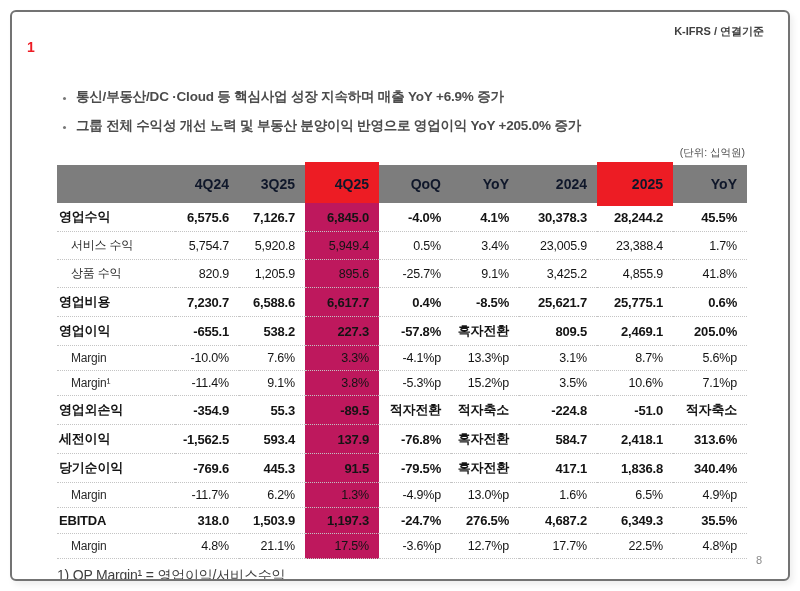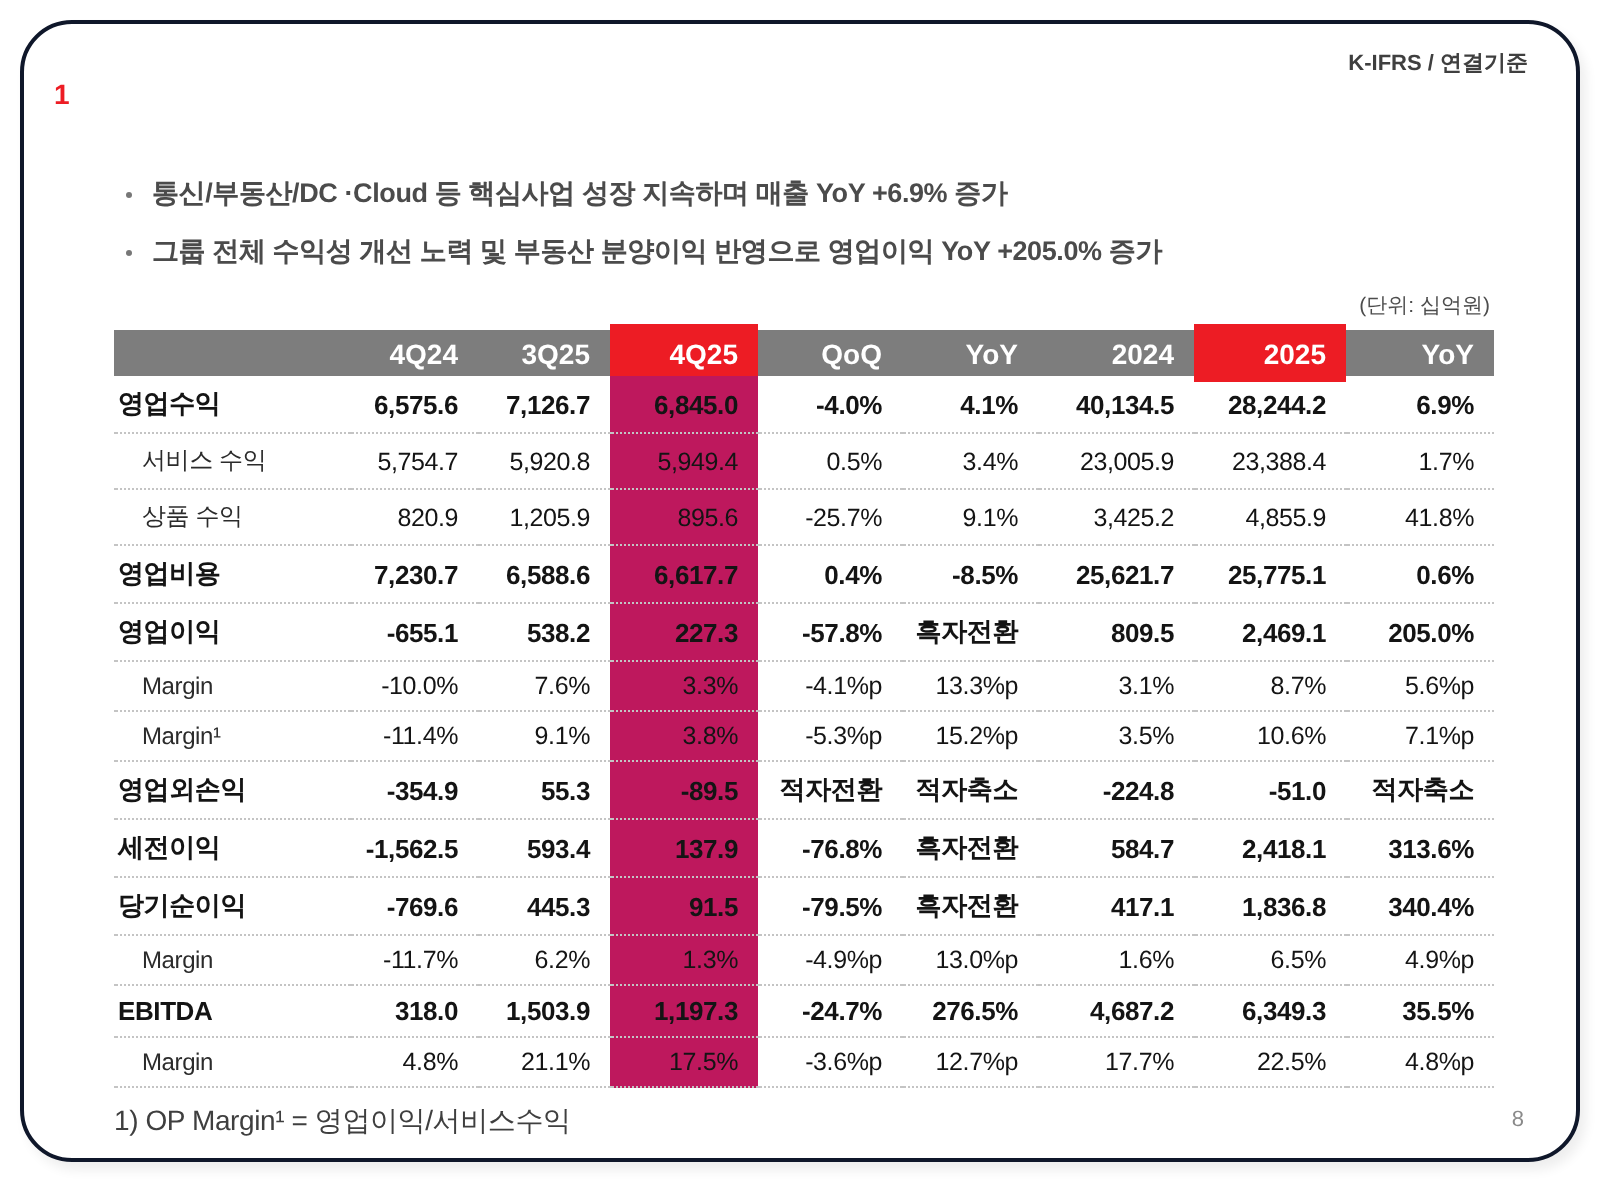--- a/index.html
+++ b/index.html
@@ -5,22 +5,22 @@
   html,body { margin:0; padding:0; }
   body {
     width:800px; height:591px; position:relative;
     background:#ffffff;
     font-family:"Liberation Sans", sans-serif;
     -webkit-font-smoothing:antialiased;
   }
   .card {
     position:absolute; left:10px; top:10px; right:10px; bottom:10px;
     background:#fff;
-    border:2px solid #0f172a;
-    border-radius:26px;
+    border:2px solid #737373;
+    border-radius:6px;
     box-shadow:3px 4px 6px rgba(0,0,0,0.07);
     overflow:hidden;
   }
   .kifrs {
     position:absolute; top:12px; right:24px;
     font-size:11px; font-weight:bold; color:#3f3f3f;
   }
   .title-row {
     position:absolute; top:24px; left:15px;
     display:flex; align-items:flex-start;
@@ -45,23 +45,23 @@
     position:absolute; top:134px; left:45px; width:690px;
   }
   .unit {
     text-align:right; font-size:10.5px; color:#4d4d4d;
     margin:0 2px 5px 0;
   }
   table {
     border-collapse:collapse; width:690px; table-layout:fixed;
   }
   thead th {
-    background:#7d7d7d; color:#ffffff;
+    background:#7d7d7d; color:#0f172a;
     font-size:14px; font-weight:bold; text-align:right;
-    height:23px; padding:0 10px 0 0; box-sizing:border-box;
+    height:38px; padding:0 10px 0 0; box-sizing:border-box;
   }
   thead th.label { text-align:left; }
   thead th.red {
     background:#ed1c24;
     box-shadow:0 -3px 0 #ed1c24, 0 3px 0 #ed1c24;
   }
   tbody td {
     font-size:12.5px; color:#141414; text-align:right;
     padding:5px 10px 5px 0; box-sizing:border-box;
     border-bottom:1px dotted #c4c4c4;
@@ -123,23 +123,23 @@
           </tr>
       </thead>
       <tbody>
           <tr class="bold">
             <td class="label">영업수익</td>
             <td>6,575.6</td>
             <td>7,126.7</td>
             <td class="hl">6,845.0</td>
             <td>-4.0%</td>
             <td>4.1%</td>
-            <td>40,134.5</td>
+            <td>30,378.3</td>
             <td>28,244.2</td>
-            <td>6.9%</td>
+            <td>45.5%</td>
           </tr>
           <tr class="sub">
             <td class="label">서비스 수익</td>
             <td>5,754.7</td>
             <td>5,920.8</td>
             <td class="hl">5,949.4</td>
             <td>0.5%</td>
             <td>3.4%</td>
             <td>23,005.9</td>
             <td>23,388.4</td>

